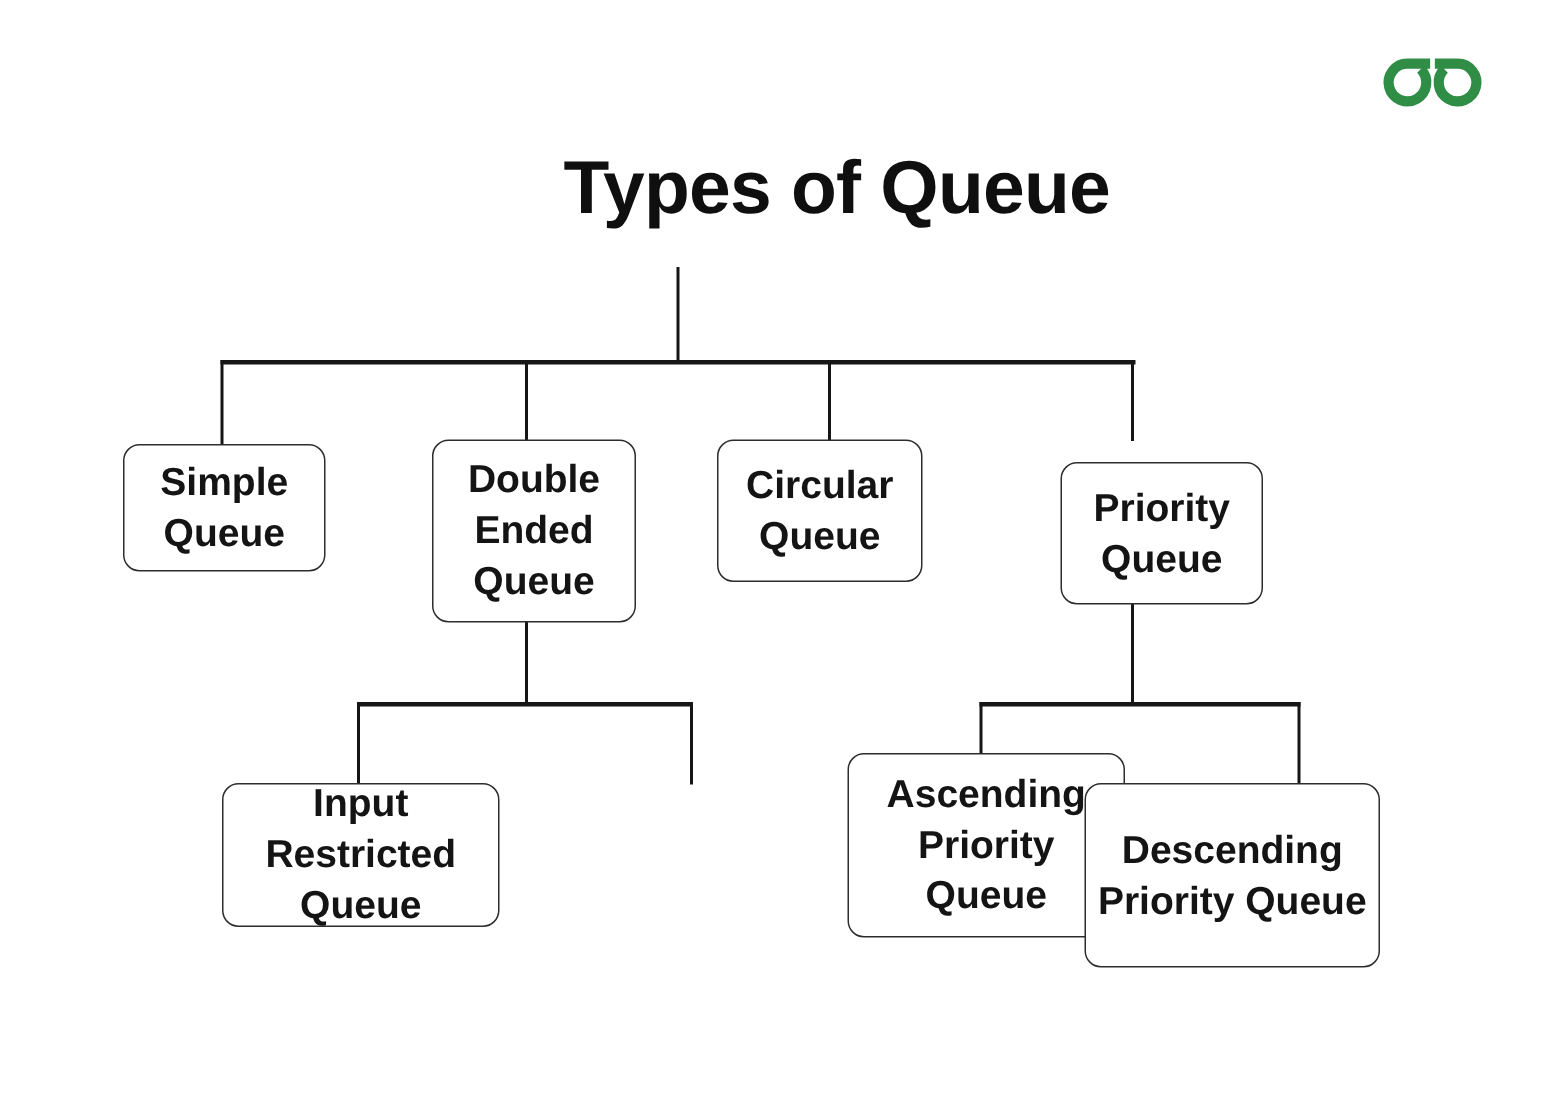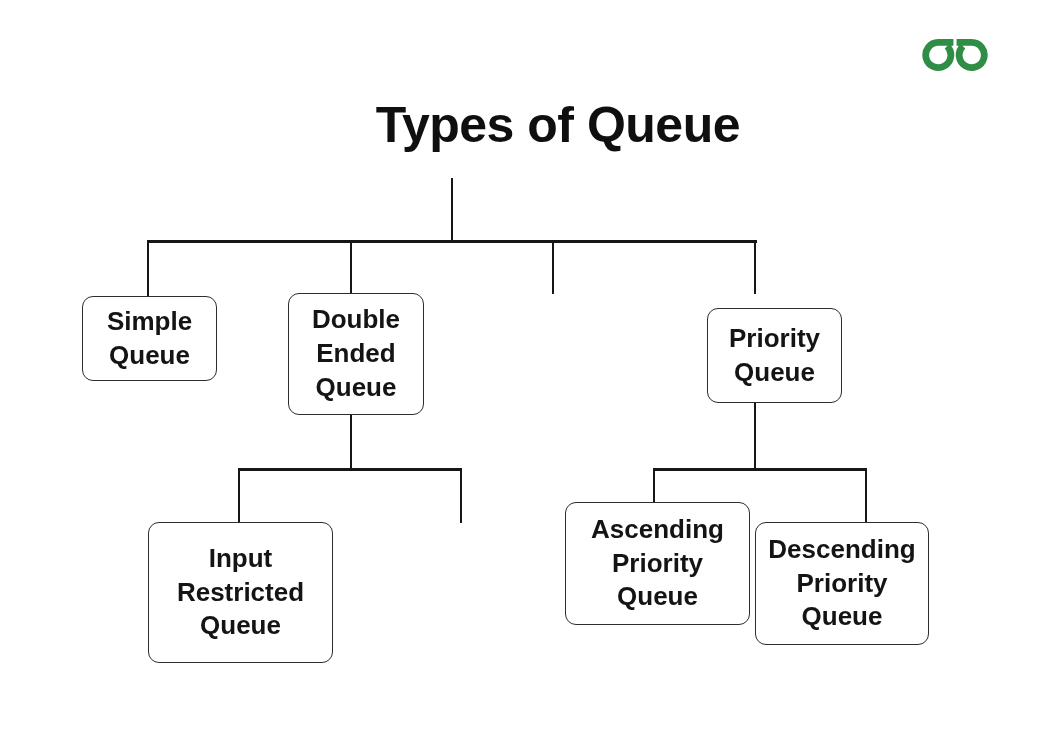--- a/index.html
+++ b/index.html
@@ -81,27 +81,30 @@
   <div class="line h" style="left:653px; top:468px; width:214px;"></div>
   <div class="line v" style="left:653px; top:468px; height:55px;"></div>
   <div class="line v" style="left:865px; top:468px; height:55px;"></div>
 
   <div class="node" style="left:82px; top:296px; width:135px; height:85px;">
     <span>Simple Queue</span>
   </div>
   <div class="node" style="left:272px; top:293px; width:136px; height:122px;margin-left:16px;">
     <span>Double Ended Queue</span>
   </div>
+  <div class="node" style="left:478px; top:293px; width:137px; height:95px;">
+    <span>Circular Queue</span>
+  </div>
   <div class="node" style="left:683px; top:308px; width:135px; height:95px;margin-left:24px;">
     <span>Priority Queue</span>
   </div>
 
-  <div class="node" style="left:148px; top:522px; width:185px; height:141px;">
+  <div class="node" style="left:148px; top:522px; width:185px; height:96px;">
     <span>Input Restricted Queue</span>
   </div>
   <div class="node" style="left:565px; top:502px; width:185px; height:123px;">
     <span>Ascending Priority Queue</span>
   </div>
-  <div class="node" style="left:755px; top:522px; width:174px; height:123px;">
+  <div class="node" style="left:723px; top:522px; width:197px; height:123px;">
     <span>Descending Priority Queue</span>
   </div>
 
 </div>
 
 </body></html>

